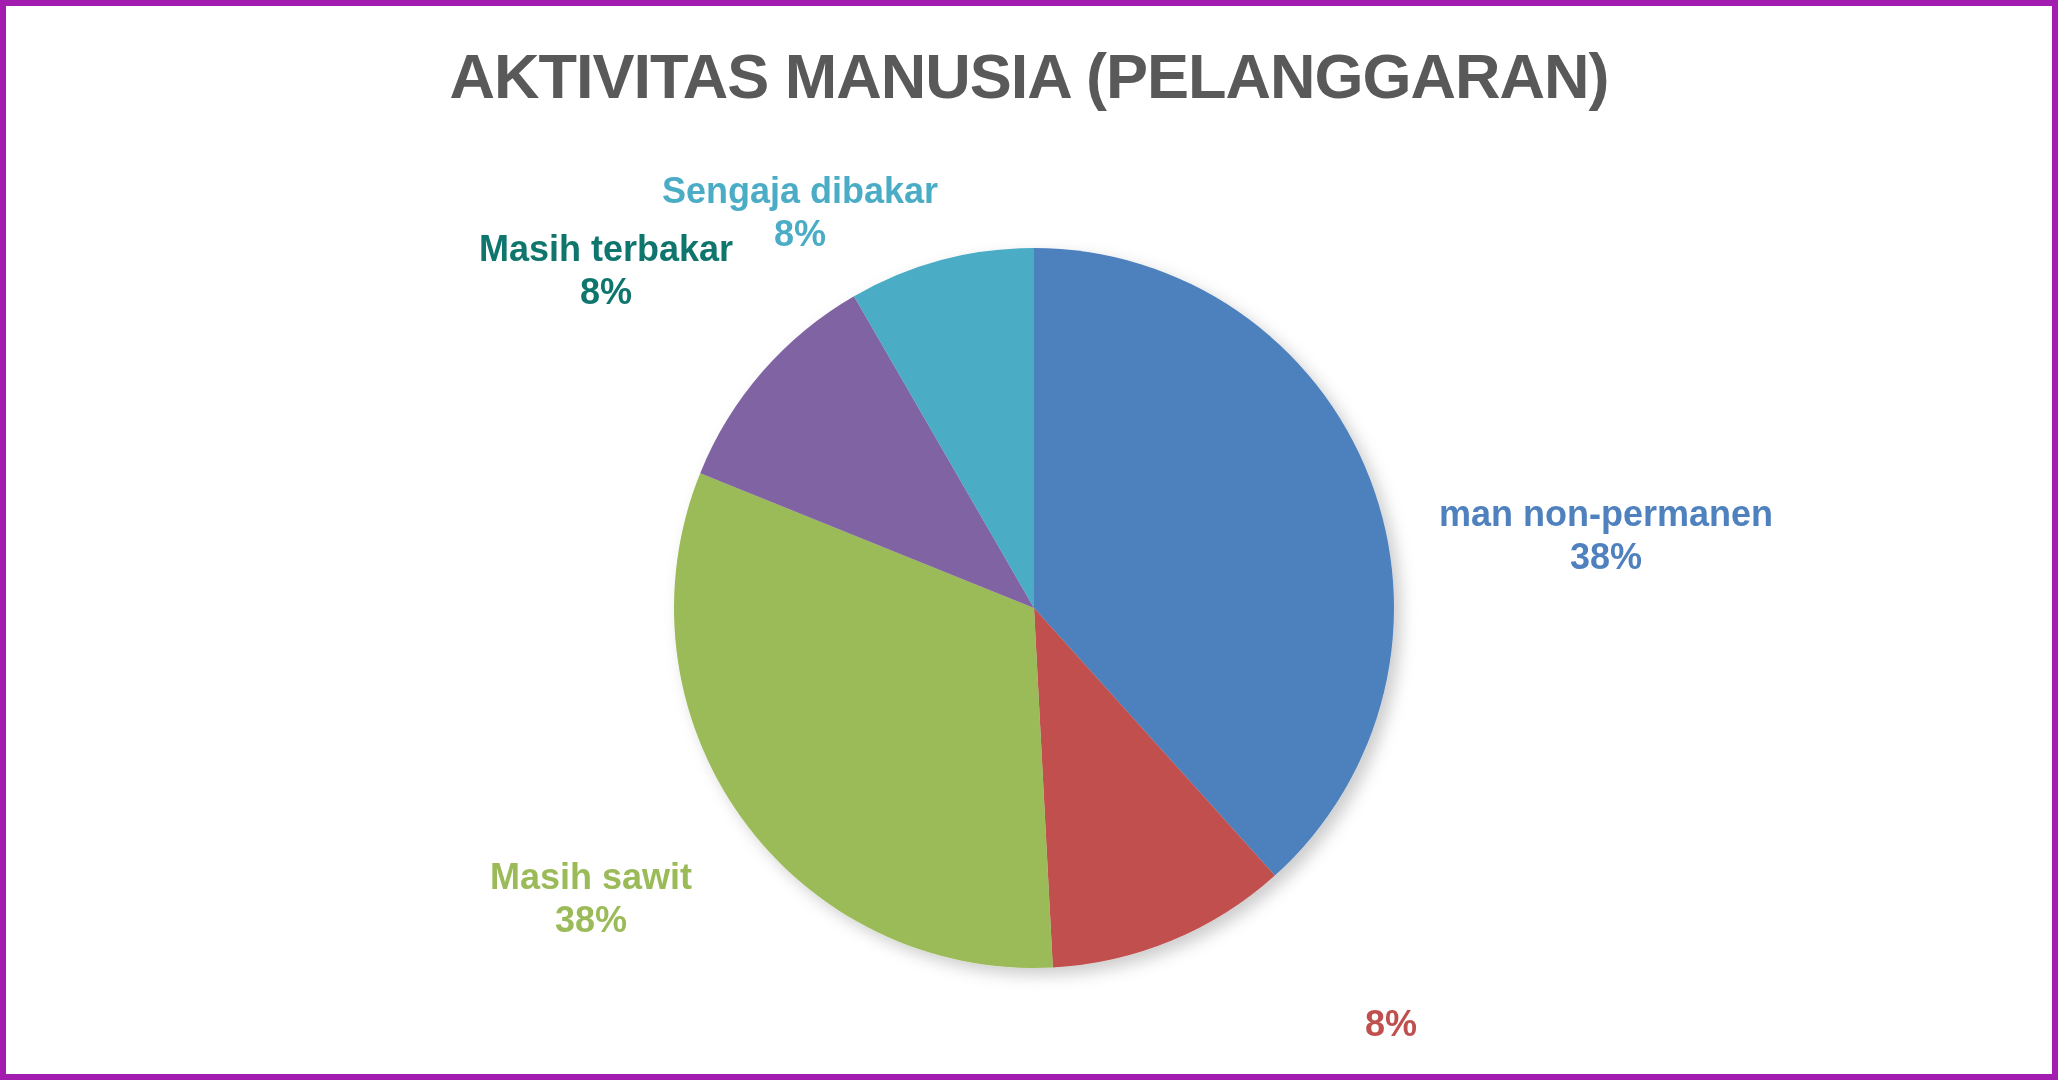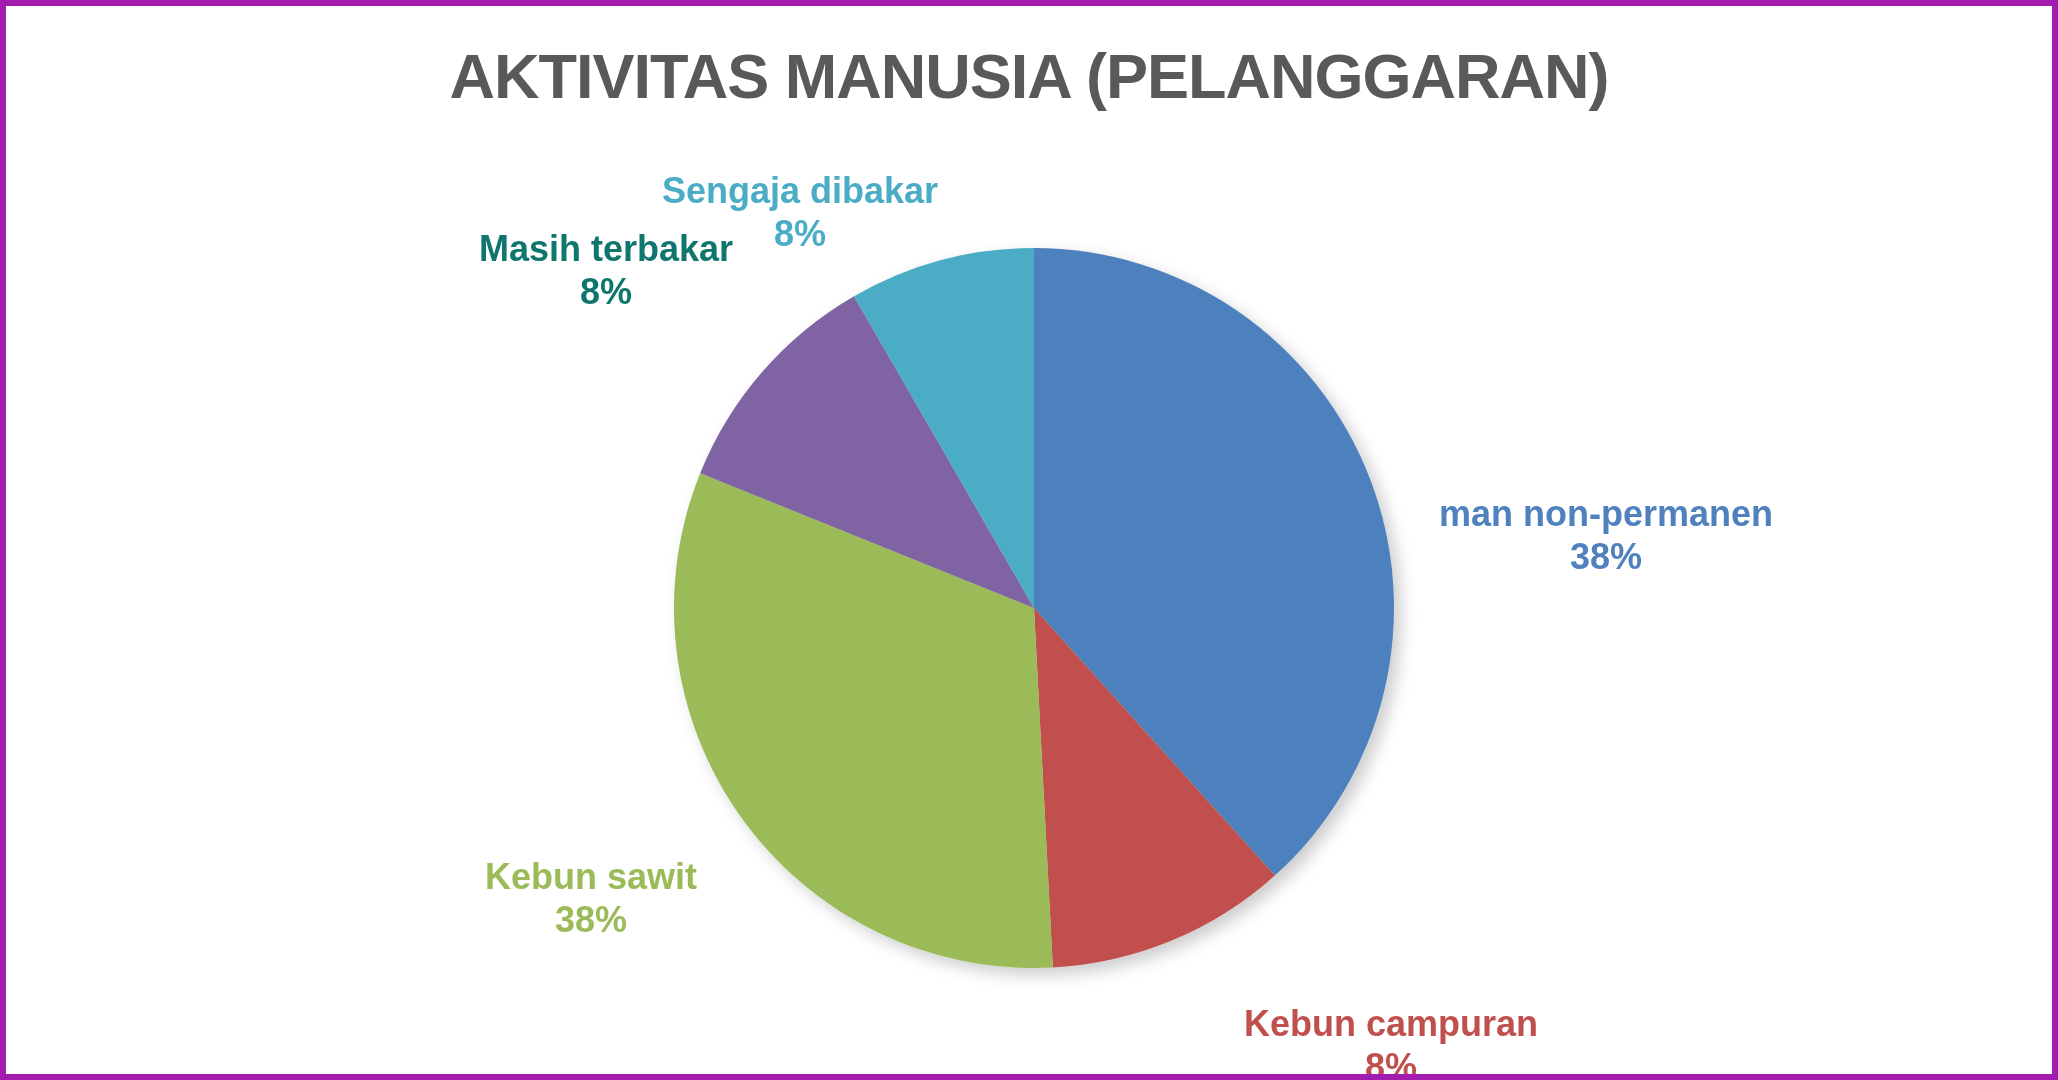--- a/index.html
+++ b/index.html
@@ -83,26 +83,25 @@
       </g>
   </svg>
 
   <div class="pie-label" id="label-bangunan">
     <br>
     <span>man non-permanen</span>
     <span class="pct">38%</span>
   </div>
 
   <div class="pie-label" id="label-kebuncamp">
-    <span>Kebun campuran</span>
     <span class="pct">8%</span>
   </div>
 
   <div class="pie-label" id="label-kebunsawit">
-    <span>Kebun sawit</span>
+    <span>Masih sawit</span>
     <span class="pct">38%</span>
   </div>
 
   <div class="pie-label" id="label-masih">
     <span>Masih terbakar</span>
     <span class="pct">8%</span>
   </div>
 
   <div class="pie-label" id="label-sengaja">
     <span>Sengaja dibakar</span>

